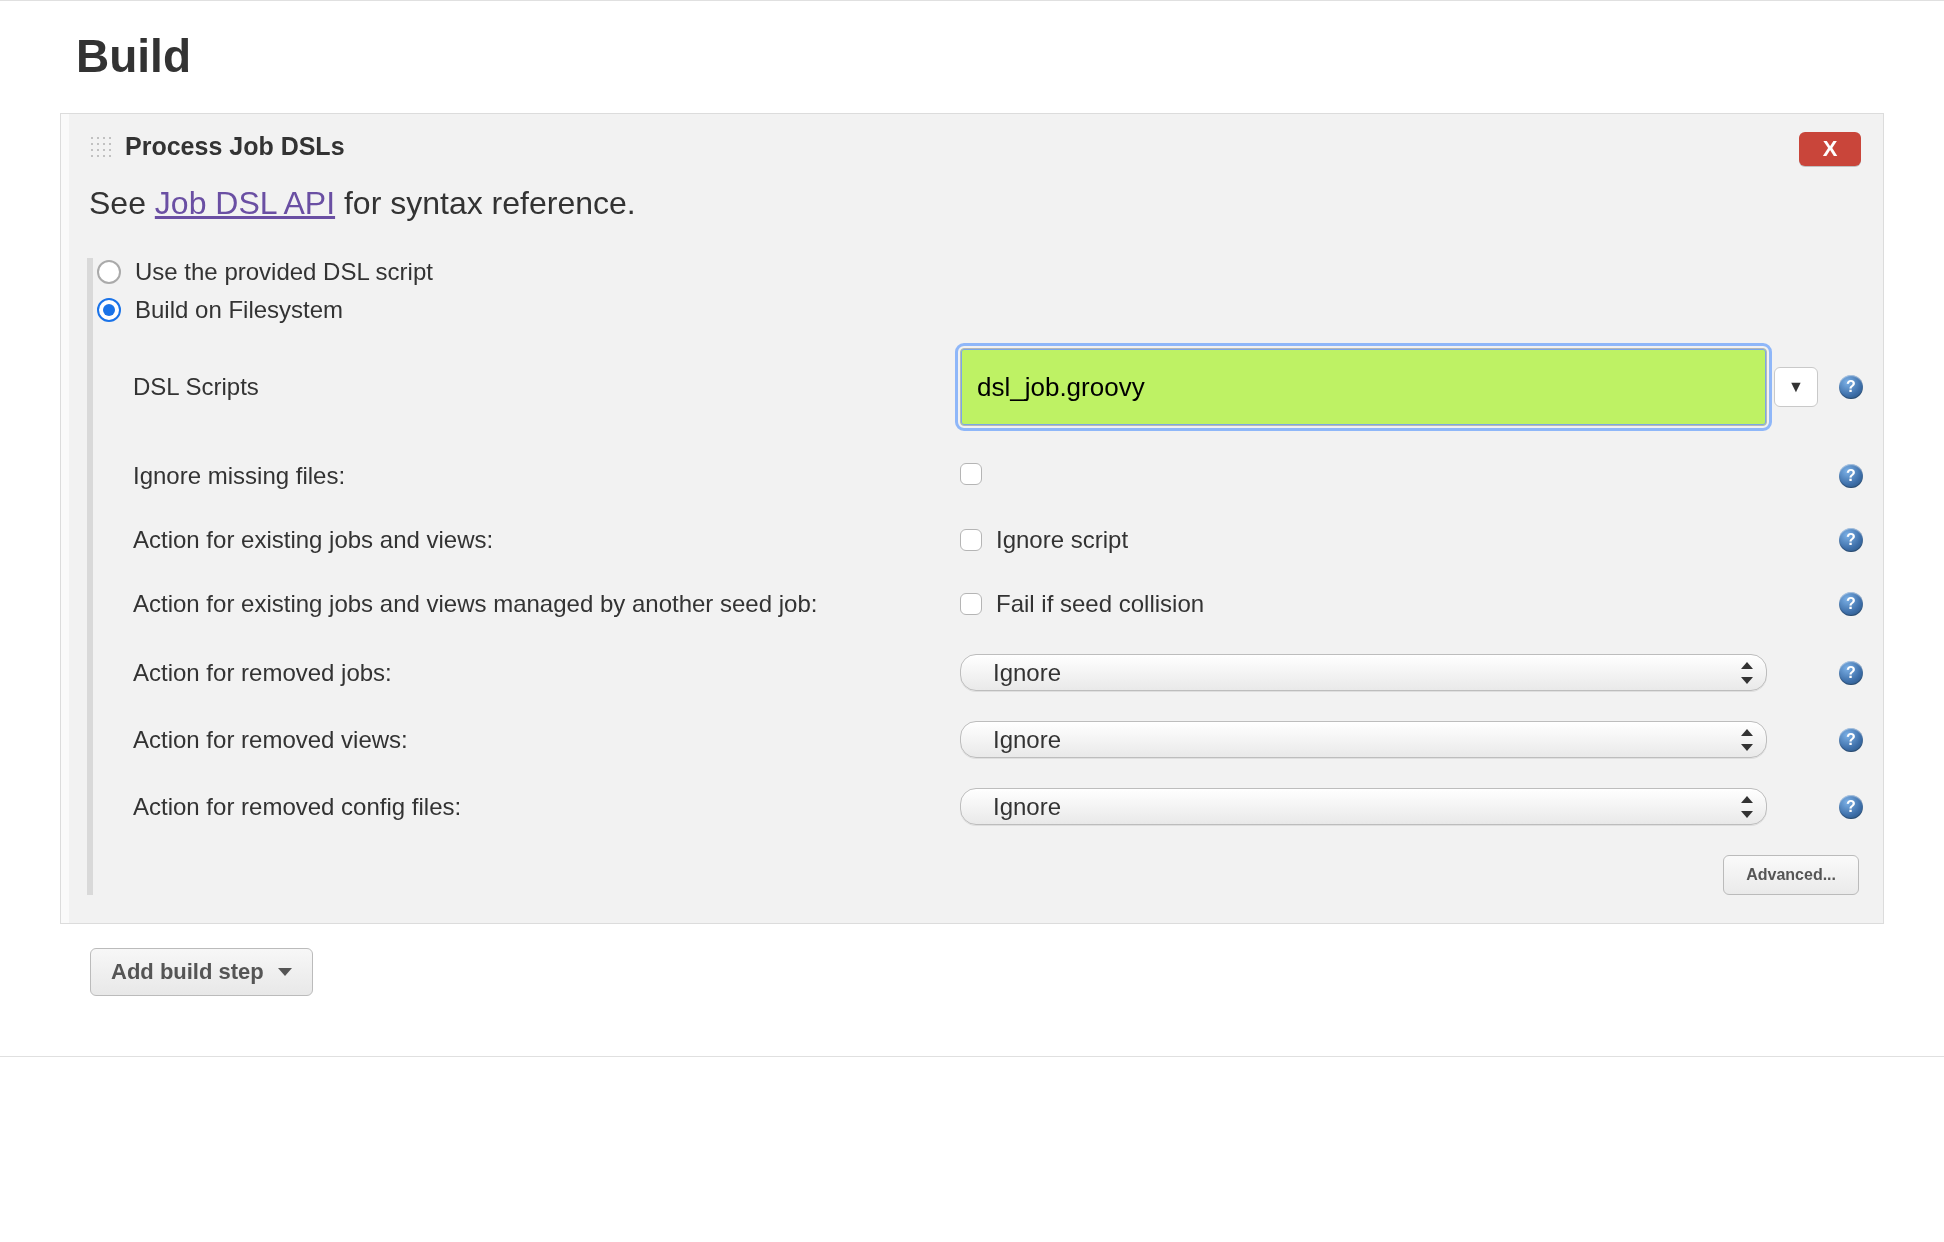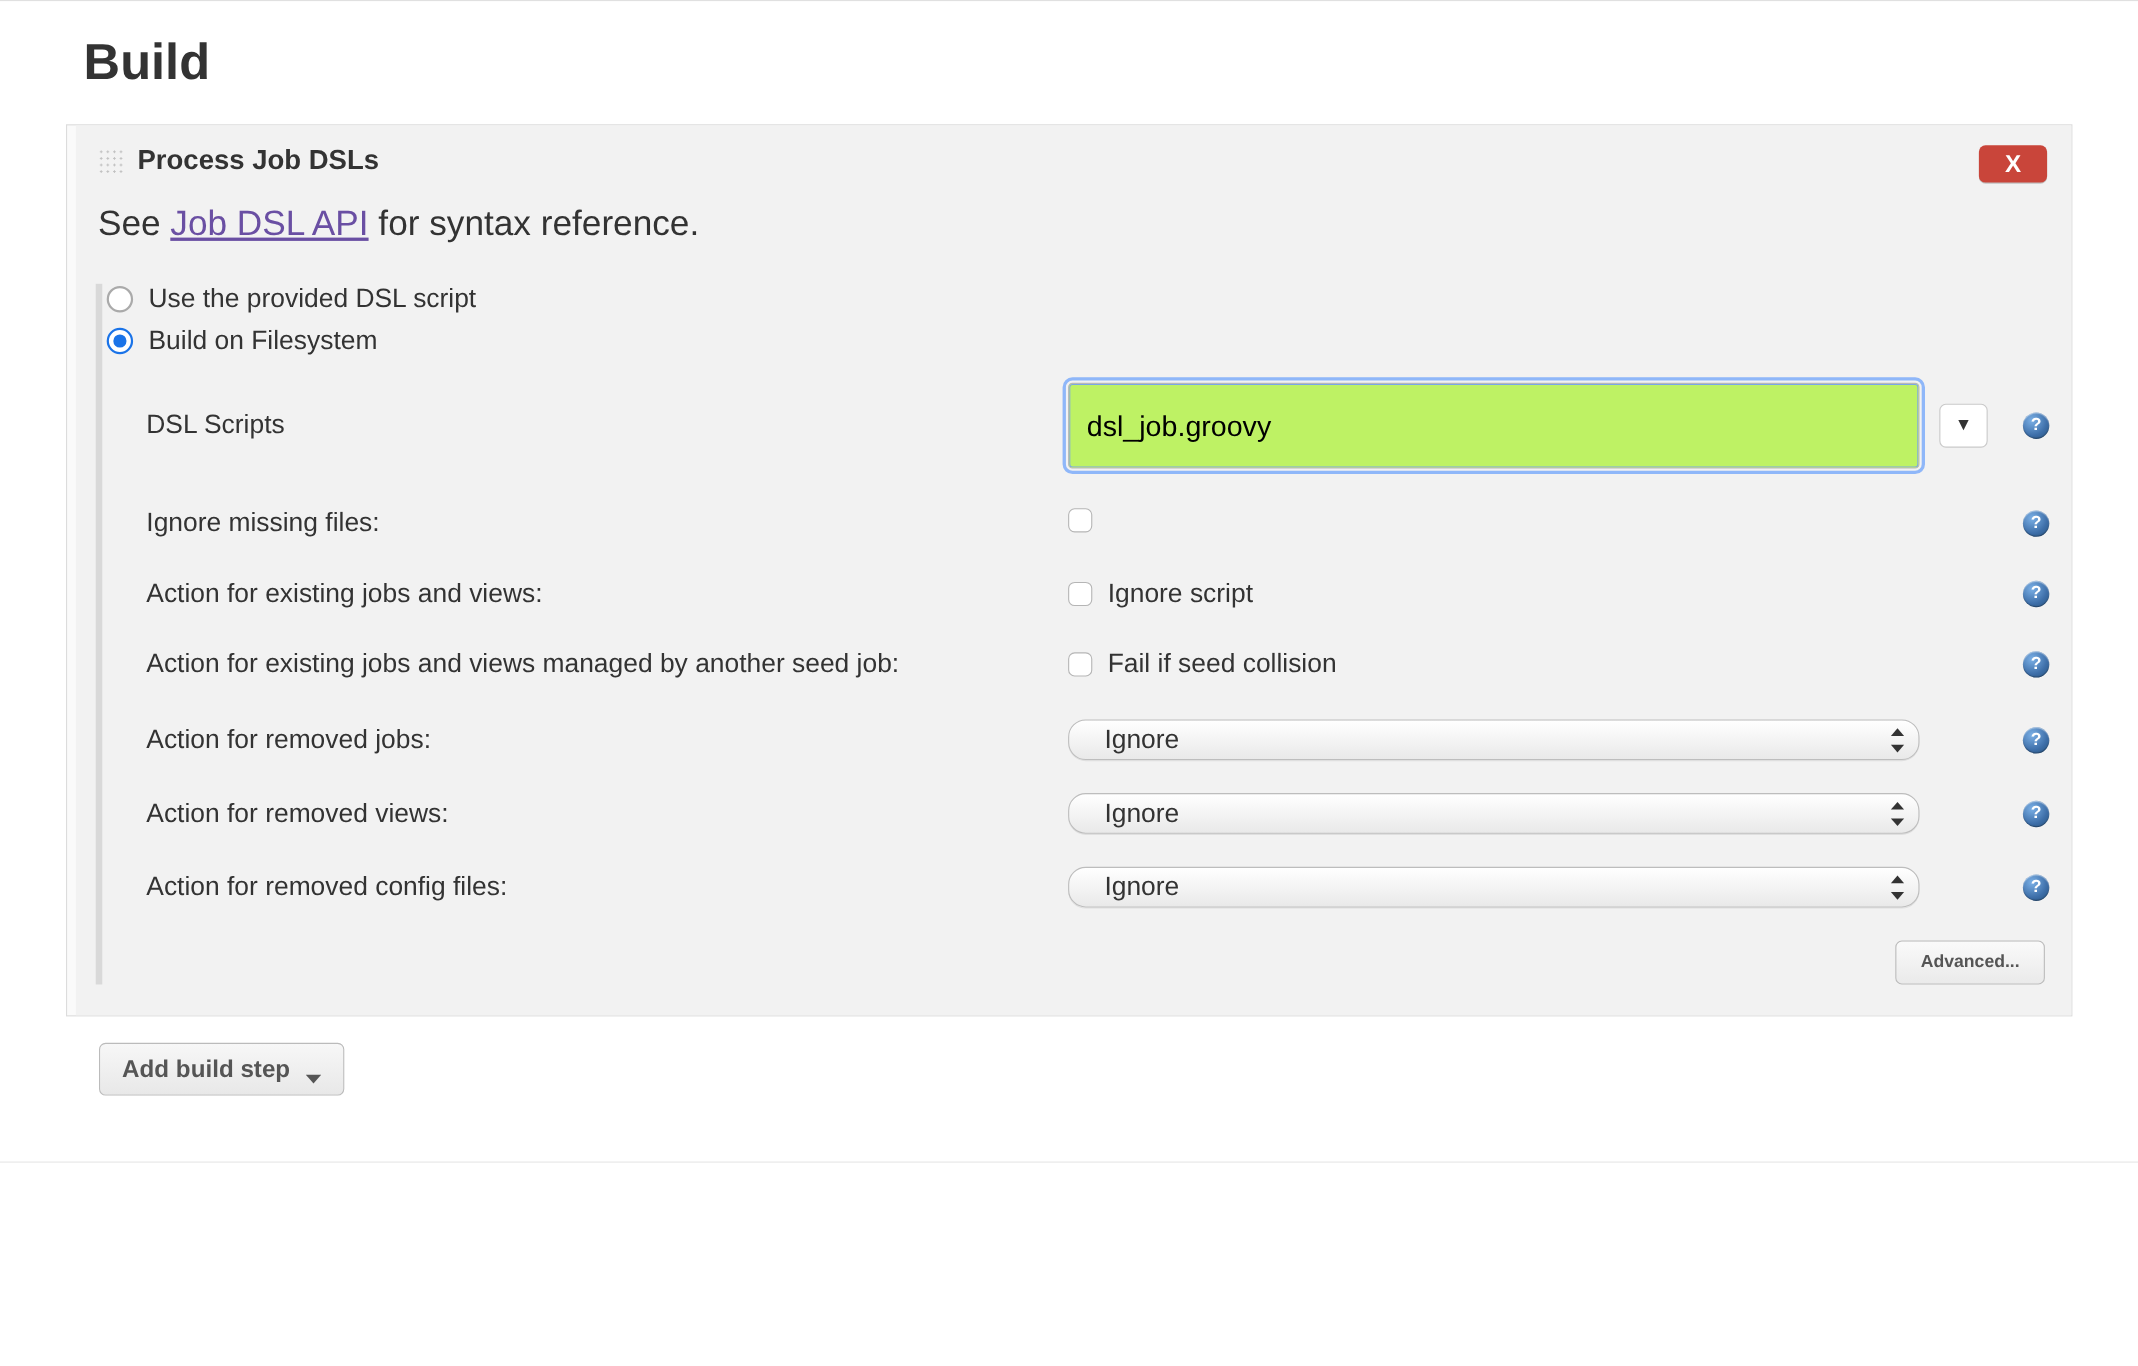--- a/index.html
+++ b/index.html
@@ -97,21 +97,21 @@
 
   .fields {
     margin-left: 36px;
     margin-top: 24px;
   }
 
   .field-row {
     display: grid;
     grid-template-columns: 820px 1fr 48px 34px;
     align-items: center;
-    column-gap: 18px;
+    column-gap: 7px;
     margin-bottom: 36px;
   }
   .field-row.tight { margin-bottom: 30px; }
   .field-label { font-size: 24px; color: #333; }
 
   .checkbox {
     width: 22px; height: 22px;
     border: 1px solid #b5b5b5;
     border-radius: 6px;
     background: #fff;
@@ -195,21 +195,21 @@
     border-radius: 6px;
     padding: 10px 22px;
     font-size: 16px;
     font-weight: 600;
     color: #555;
     cursor: pointer;
   }
 
   .add-step {
     margin-top: 12px; margin-left: 30px;
-    display: inline-flex; align-items: flex-end; gap: 14px;
+    display: inline-flex; align-items: center; gap: 14px;
     background: linear-gradient(#f7f7f7, #e8e8e8);
     border: 1px solid #bbb;
     border-radius: 6px;
     padding: 10px 20px;
     font-size: 22px; font-weight: 600;
     color: #555;
   }
   .caret-down {
     width: 0; height: 0;
     border-left: 7px solid transparent;

